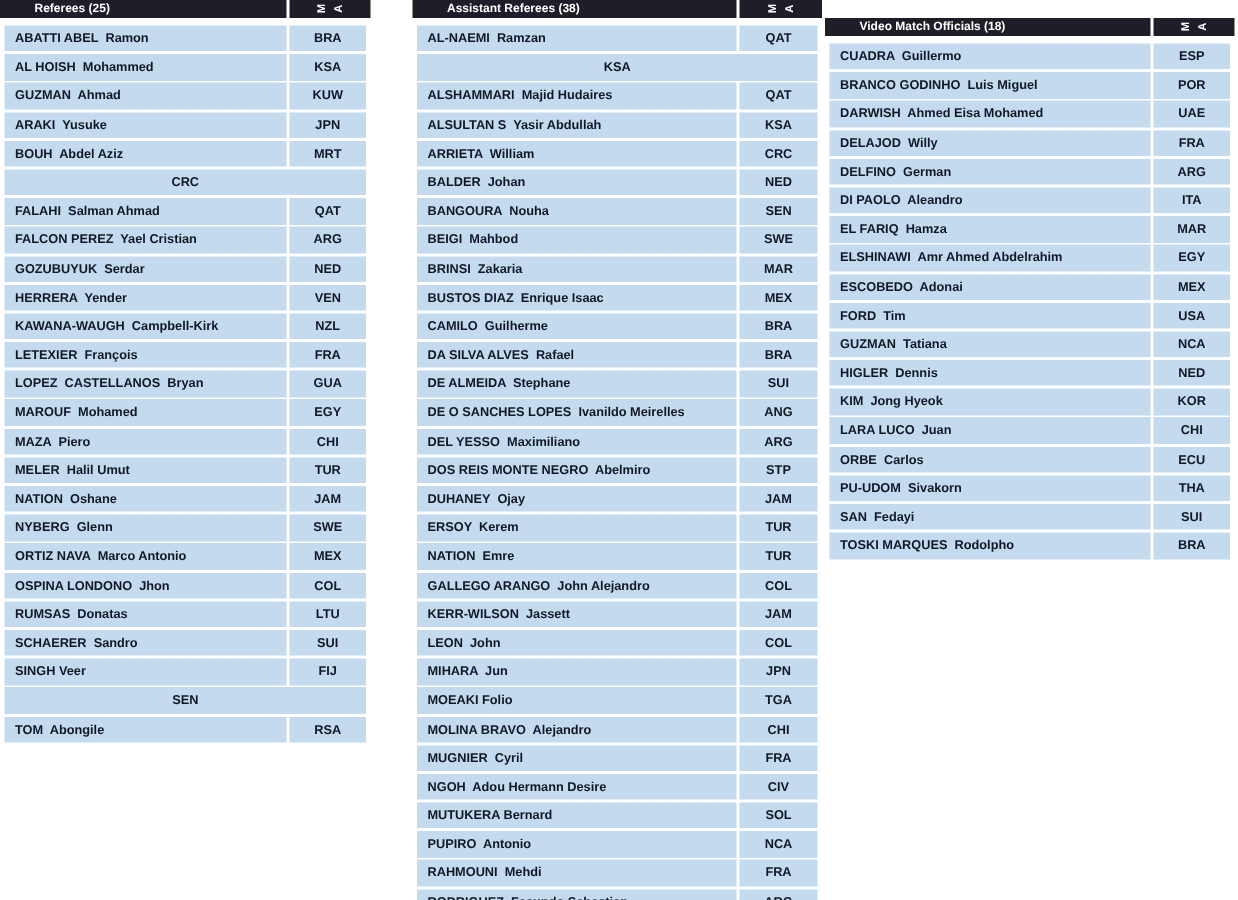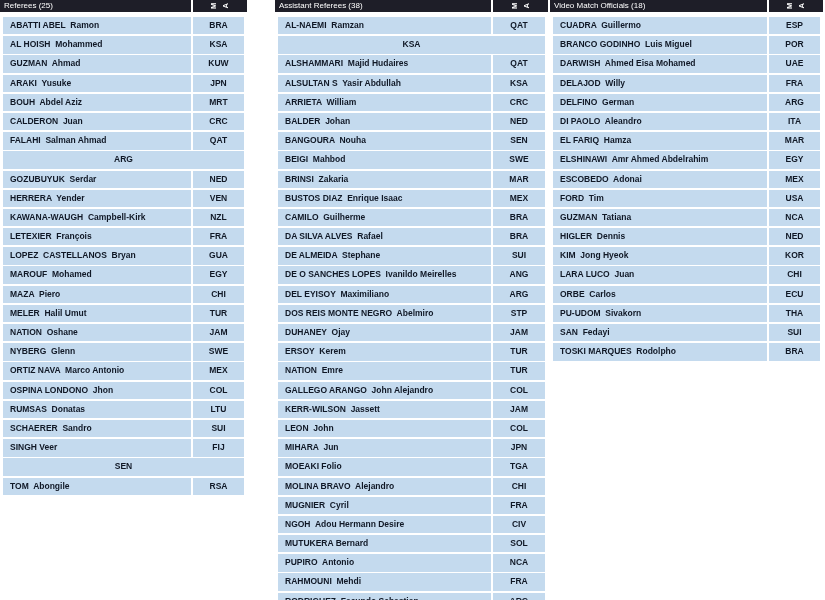--- a/index.html
+++ b/index.html
@@ -10,35 +10,35 @@
     overflow: hidden;
     background: var(--gap, #ffffff);
     font-family: "Liberation Sans", "DejaVu Sans", sans-serif;
   }
   .officials-table {
     position: absolute;
     top: 0;
   }
   .col1 { left: 0px;   width: 247px; --split: 191px; }
   .col2 { left: 275px; width: 273px; --split: 216px; }
-  .col3 { left: 550px; width: 273px; --split: 217px; }
+  .col3 { left: 550px; width: 273px; margin-top: 12px; --split: 217px; }
 
   .thead {
     display: flex;
     column-gap: 2px;
     height: 12px;
   }
   .title-cell {
     flex: 0 0 var(--split);
     background: var(--header-bg, #1e1e28);
     color: var(--header-text, #ffffff);
     font-size: 8px;
-    font-weight: 400;
+    font-weight: 700;
     line-height: 12px;
-    padding-left: 4px;
+    padding-left: 23px;
     box-sizing: border-box;
     white-space: pre;
     overflow: hidden;
   }
   .ma-cell {
     flex: 1 1 auto;
     background: var(--header-bg, #1e1e28);
     display: flex;
     align-items: center;
     justify-content: center;
@@ -117,30 +117,30 @@
     <div class="name-cell">ARAKI  Yusuke</div>
     <div class="code-cell">JPN</div>
   </div>
 
   <div class="row">
     <div class="name-cell">BOUH  Abdel Aziz</div>
     <div class="code-cell">MRT</div>
   </div>
 
   <div class="row">
-    <div class="name-cell">CALDERON  Juan</div>
     <div class="code-cell">CRC</div>
   </div>
 
   <div class="row">
     <div class="name-cell">FALAHI  Salman Ahmad</div>
     <div class="code-cell">QAT</div>
   </div>
 
   <div class="row">
+    <div class="name-cell">FALCON PEREZ  Yael Cristian</div>
     <div class="code-cell">ARG</div>
   </div>
 
   <div class="row">
     <div class="name-cell">GOZUBUYUK  Serdar</div>
     <div class="code-cell">NED</div>
   </div>
 
   <div class="row">
     <div class="name-cell">HERRERA  Yender</div>
@@ -295,21 +295,21 @@
     <div class="name-cell">DE ALMEIDA  Stephane</div>
     <div class="code-cell">SUI</div>
   </div>
 
   <div class="row">
     <div class="name-cell">DE O SANCHES LOPES  Ivanildo Meirelles</div>
     <div class="code-cell">ANG</div>
   </div>
 
   <div class="row">
-    <div class="name-cell">DEL EYISOY  Maximiliano</div>
+    <div class="name-cell">DEL YESSO  Maximiliano</div>
     <div class="code-cell">ARG</div>
   </div>
 
   <div class="row">
     <div class="name-cell">DOS REIS MONTE NEGRO  Abelmiro</div>
     <div class="code-cell">STP</div>
   </div>
 
   <div class="row">
     <div class="name-cell">DUHANEY  Ojay</div>

